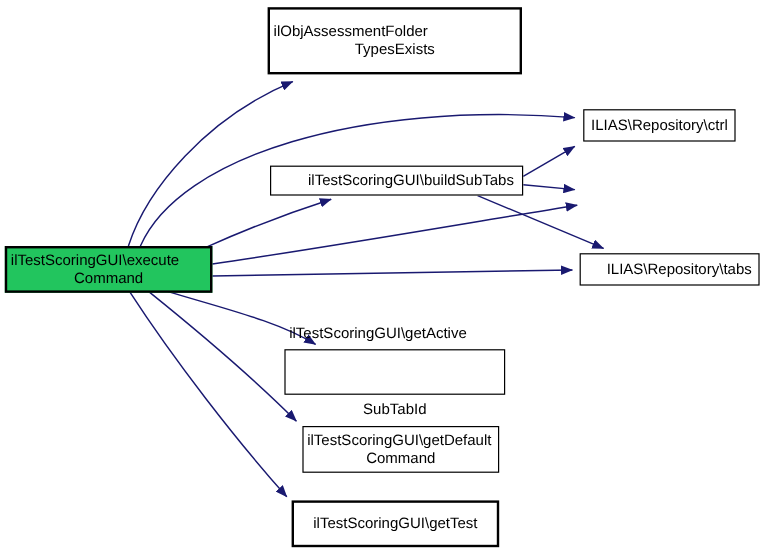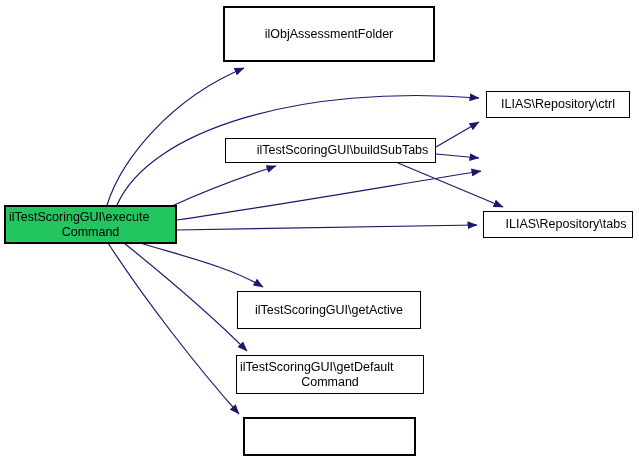--- a/index.html
+++ b/index.html
@@ -54,40 +54,43 @@
     <path class="edge" d="M 398,163 L 503,207" marker-end="url(#arrow)"></path>
   </svg>
 
   <div class="node hl" style="left:4px;top:205px;width:173px;height:39px;">
     <span class="ln">ilTestScoringGUI\execute</span>
     <span class="ln">Command</span>
   </div>
 
   <div class="node thick" style="left:223px;top:6px;width:212px;height:56px;">
     <span class="ln">ilObjAssessmentFolder</span>
+    <span class="ln">TypesExists</span>
   </div>
 
   <div class="node" style="left:225px;top:138px;width:211px;height:25px;padding-left:24px;">
     <span class="ln">ilTestScoringGUI\buildSubTabs</span>
   </div>
 
-  <div class="node" style="left:486px;top:91px;width:144px;height:27px;">
+  <div class="node" style="left:486px;top:91px;width:127px;height:27px;">
     <span class="ln">ILIAS\Repository\ctrl</span>
   </div>
 
 
   <div class="node" style="left:483px;top:211px;width:150px;height:27px;padding-left:16px;">
     <span class="ln">ILIAS\Repository\tabs</span>
   </div>
 
   <div class="node" style="left:237px;top:291px;width:184px;height:38px;gap:48px;">
     <span class="ln">ilTestScoringGUI\getActive</span>
+    <span class="ln">SubTabId</span>
   </div>
 
-  <div class="node" style="left:236px;top:355px;width:188px;height:39px;">
+  <div class="node" style="left:252px;top:355px;width:164px;height:39px;">
     <span class="ln">ilTestScoringGUI\getDefault</span>
     <span class="ln">Command</span>
   </div>
 
   <div class="node thick" style="left:243px;top:417px;width:173px;height:39px;">
+    <span class="ln">ilTestScoringGUI\getTest</span>
   </div>
 
 </div>
 
 </body></html>

